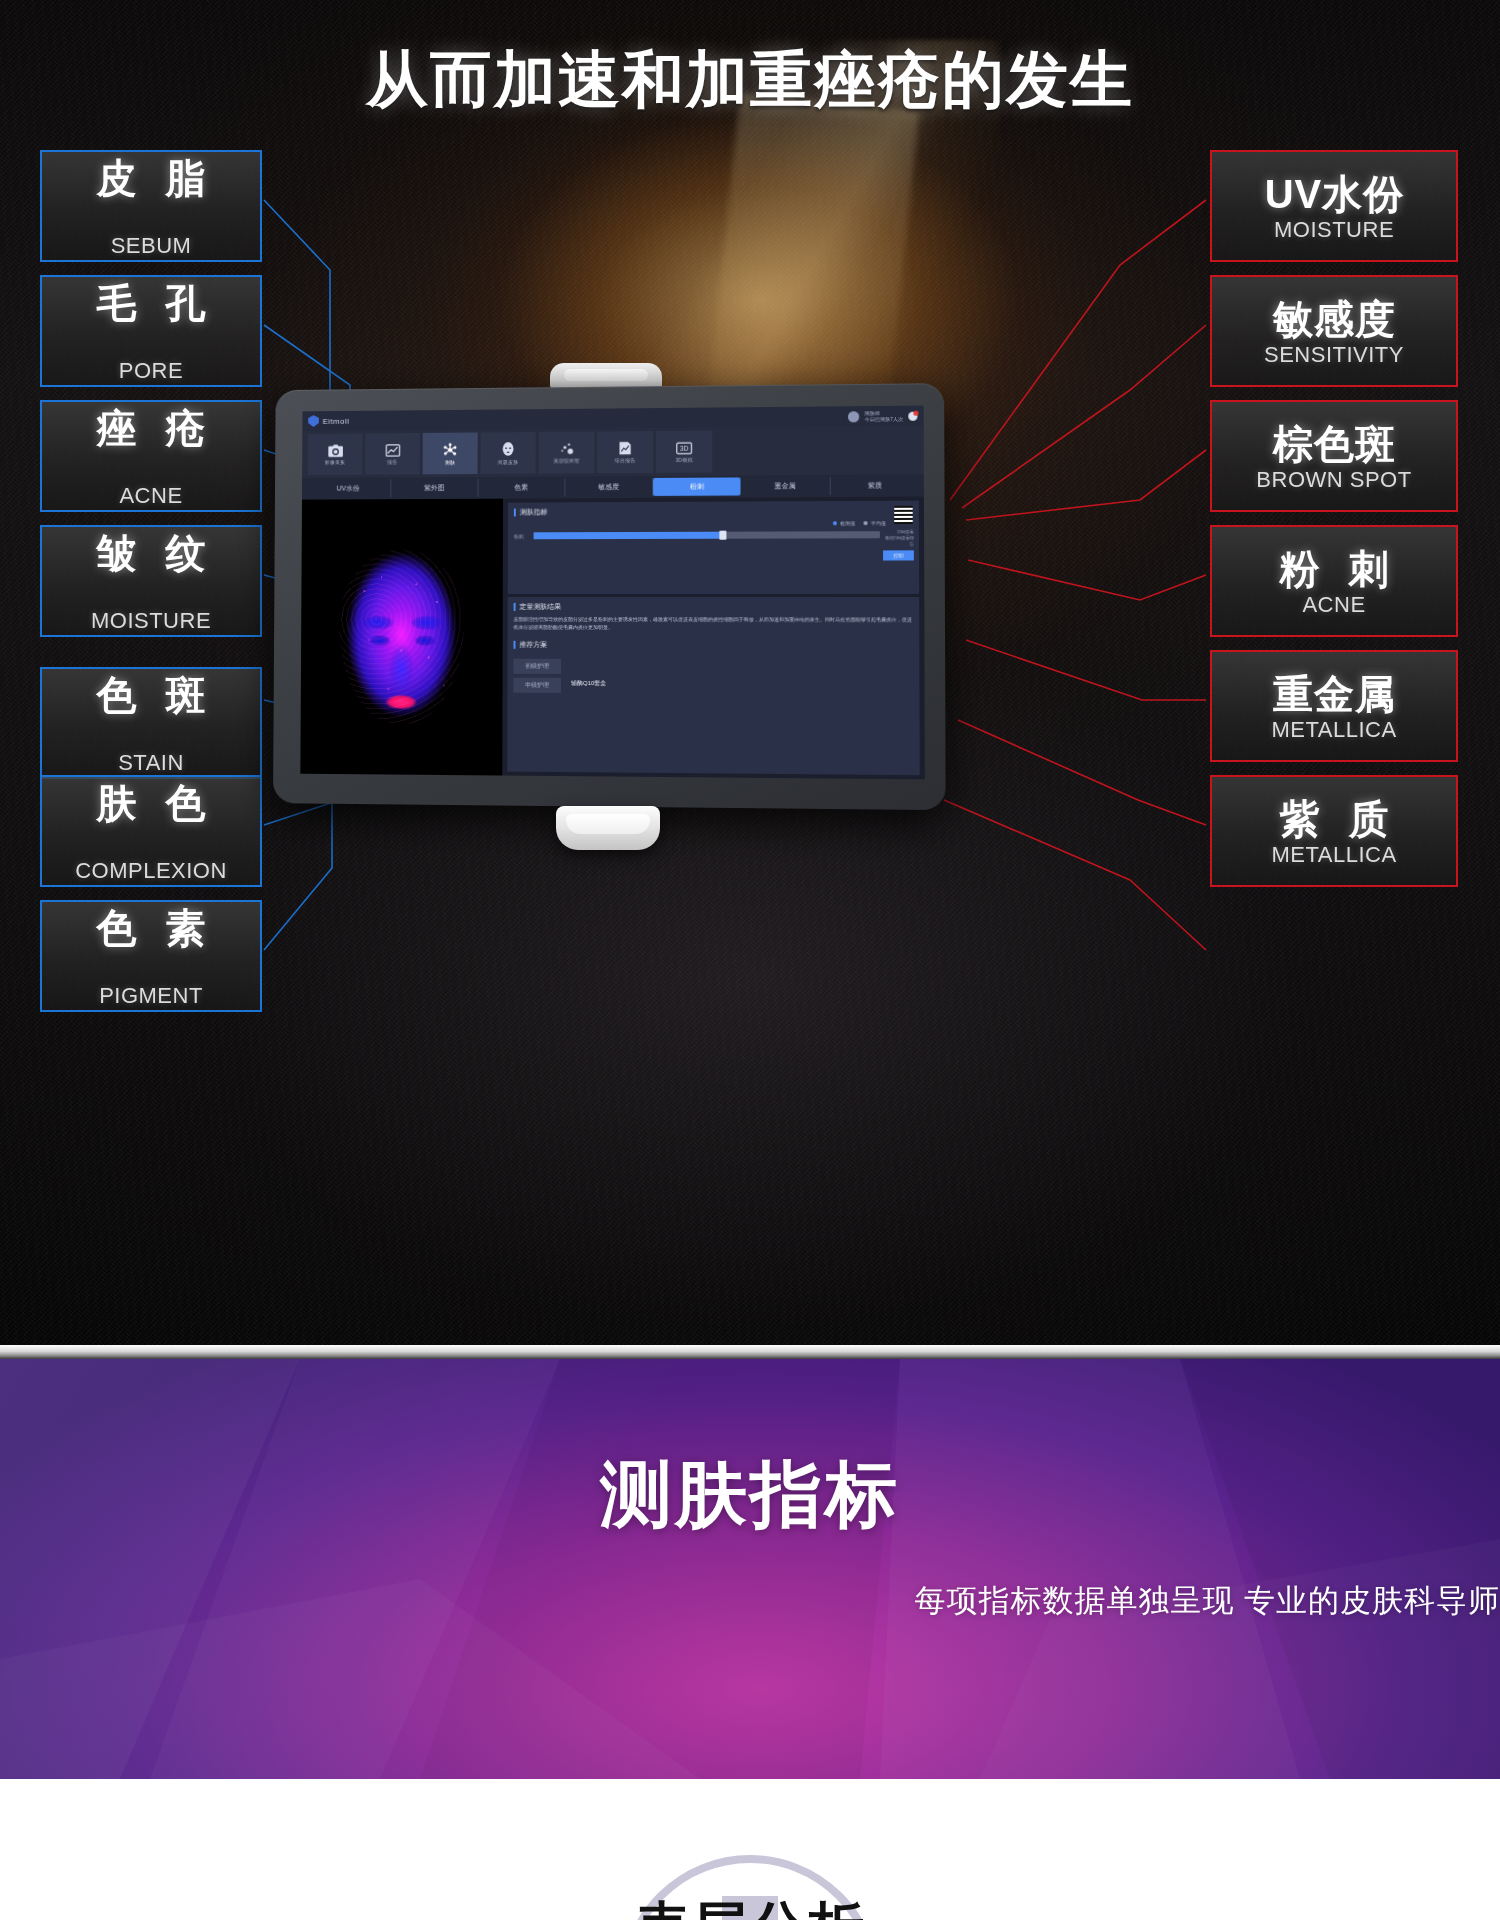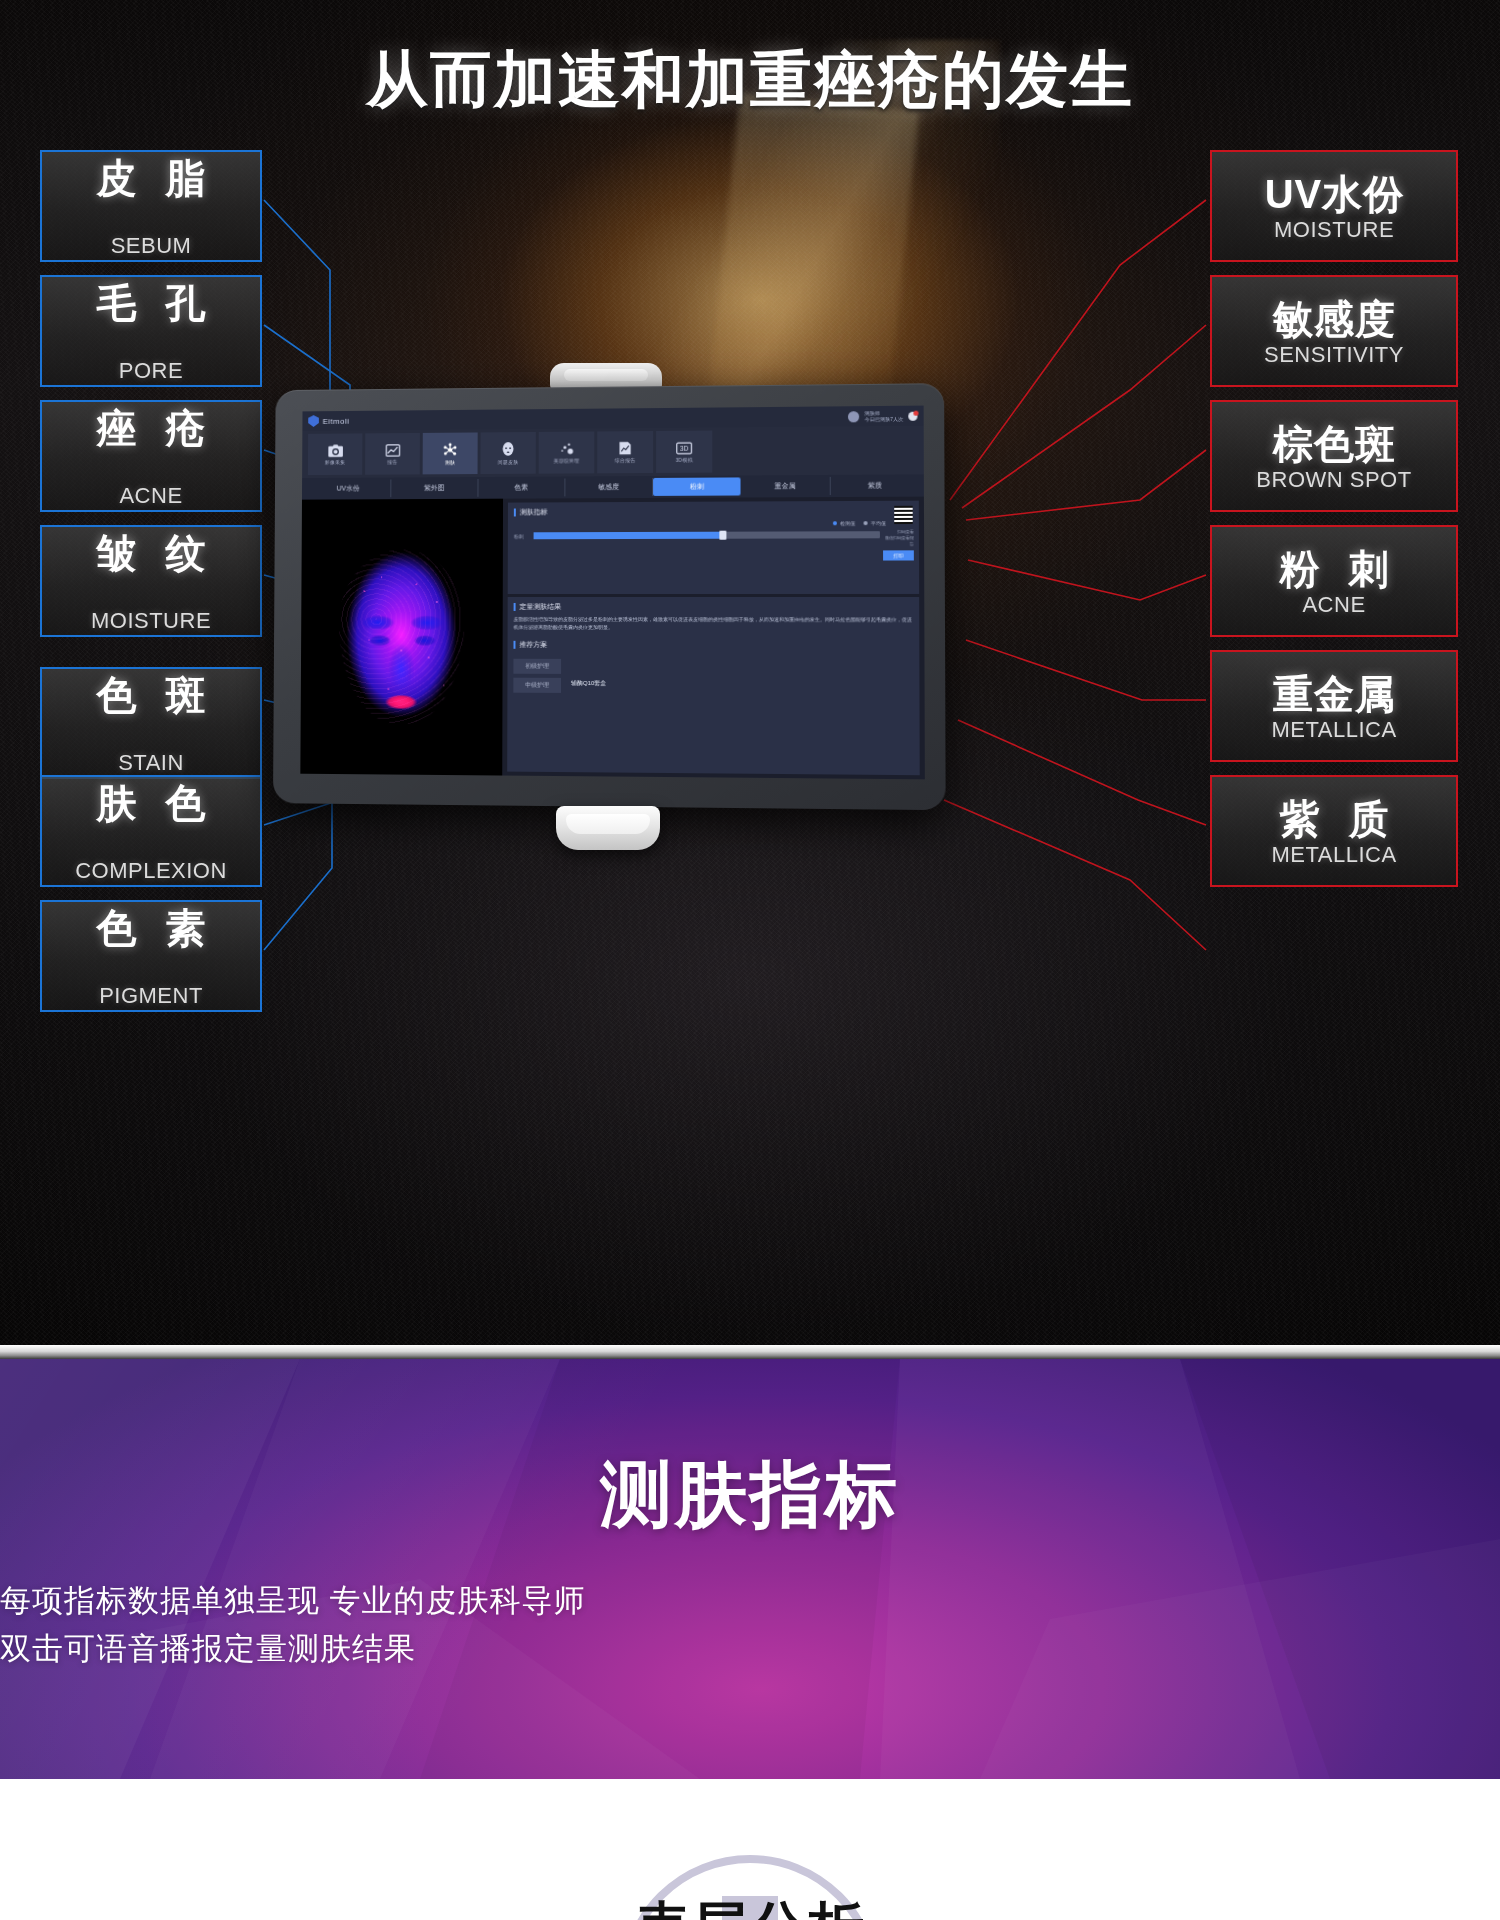--- a/index.html
+++ b/index.html
@@ -223,21 +223,21 @@
       radial-gradient(ellipse 900px 420px at 760px 330px, #c03aa8 0%, #8e2a97 38%, #57228c 70%, #3a1b72 100%),
       linear-gradient(180deg, #3f1c78 0%, #6b2394 50%, #9c2b9c 100%);
   }
   .facet { position: absolute; pointer-events: none; }
   .p-title {
     position: absolute; left: 0; top: 88px; width: 1500px; text-align: center;
     font-size: 72px; font-weight: 700; color: #fff; letter-spacing: 3px;
     text-shadow: 0 2px 10px rgba(0,0,0,0.35);
   }
   .p-sub {
-    position: absolute; left: 0; top: 218px; width: 1500px; text-align: left;
+    position: absolute; left: 0; top: 218px; width: 1500px; text-align: right;
     font-size: 31px; color: #ffffff; line-height: 1.55; letter-spacing: 1px;
     text-shadow: 0 1px 6px rgba(0,0,0,0.3);
   }
 
   
   .white-foot { position: relative; width: 1500px; height: 141px; background: #fff; overflow: hidden; }
   .arc {
     position: absolute; left: 620px; top: 76px; width: 260px; height: 260px;
     border: 8px solid #c9c6da; border-radius: 50%;
   }
@@ -508,21 +508,20 @@
     <polygon points="300,0 560,0 380,420 150,420" fill="#ffffff" opacity="0.03"></polygon>
     <polygon points="560,0 900,0 860,420 420,420" fill="#000000" opacity="0.04"></polygon>
     <polygon points="900,0 1180,0 1300,420 880,420" fill="#ffffff" opacity="0.035"></polygon>
     <polygon points="1180,0 1500,0 1500,420 1330,420" fill="#000000" opacity="0.05"></polygon>
     <polygon points="0,300 420,220 700,420 0,420" fill="#ffffff" opacity="0.03"></polygon>
     <polygon points="1050,260 1500,180 1500,420 980,420" fill="#ffffff" opacity="0.028"></polygon>
   </svg>
   <h2 class="p-title">测肤指标</h2>
   <div class="p-sub">
     <div>每项指标数据单独呈现  专业的皮肤科导师</div>
-    <div>双击可语音播报定量测肤结果</div>
   </div>
 </section>
 
 <section class="white-foot">
   <div class="arc"></div>
   <div class="arc-tab"></div>
   <div class="foot-title">表层分析</div>
 </section>
 
 </body></html>

